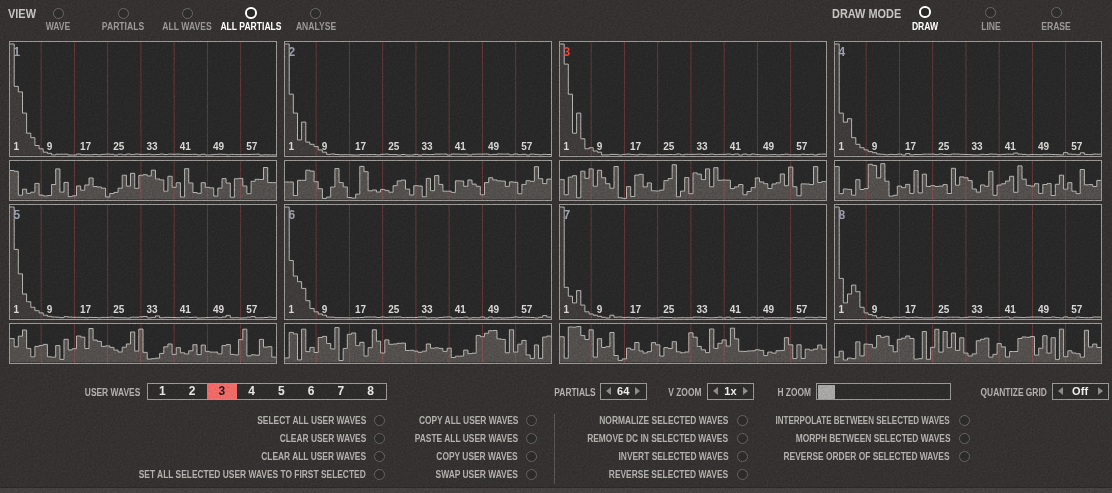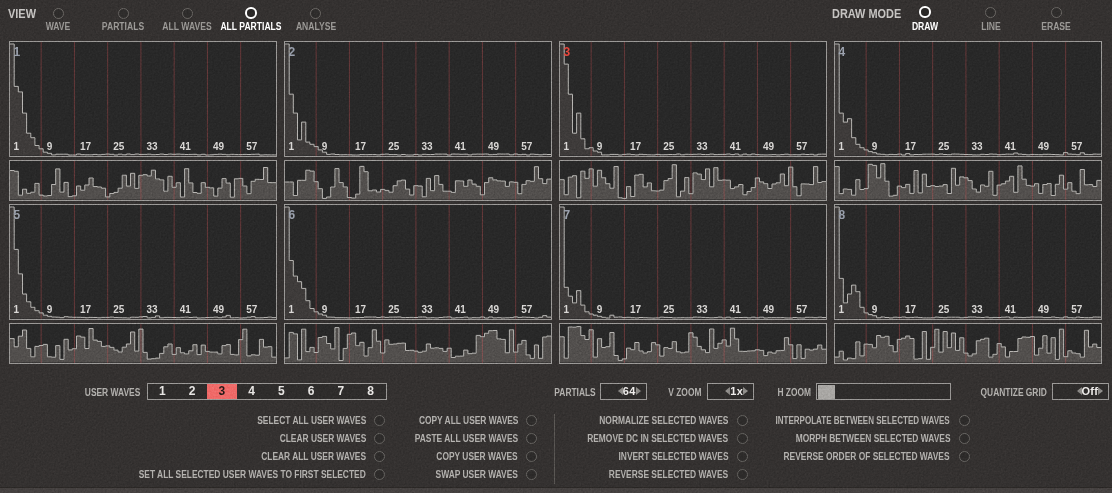--- a/index.html
+++ b/index.html
@@ -6,21 +6,21 @@
 .g{position:absolute}
 .ax{font:bold 10px "Liberation Sans",sans-serif;fill:#dad8d6}
 .idx{font:bold 12px "Liberation Sans",sans-serif}
 .rad{position:absolute;width:11px;height:11px;border:1.3px solid #6a6764;border-radius:50%;background:rgba(0,0,0,0.10)}
 .rad.sel{width:11.5px;height:11.5px;border:2.2px solid #ffffff;background:rgba(0,0,0,0.2)}
 .rlab{position:absolute;transform:translateX(-50%) scaleX(0.78);white-space:nowrap;font-weight:bold;font-size:11px;color:#9b9996}
 .rlab.sel{color:#fff}
 .big{position:absolute;font-weight:bold;font-size:13.5px;color:#c6c4c2;transform:scaleX(0.81);transform-origin:0 50%;white-space:nowrap}
 .clab,.blab{position:absolute;font-weight:bold;font-size:10.5px;color:#b3b1ae;white-space:nowrap;transform:scaleX(0.80);transform-origin:100% 50%;line-height:12px}
 .bcirc{position:absolute;width:11px;height:11px;border:1.4px solid #656360;border-radius:50%;background:rgba(0,0,0,0.12)}
-.spin{position:absolute;height:17.5px;border:1px solid #9a9896;background:rgba(0,0,0,0.10);display:flex;align-items:center;justify-content:flex-end;padding:0 5px}
+.spin{position:absolute;height:17.5px;border:1px solid #9a9896;background:rgba(0,0,0,0.10);display:flex;align-items:center;justify-content:space-between;padding:0 5px}
 .spin .val{font-weight:bold;font-size:11px;color:#f0eeec;letter-spacing:0.2px}
 .arr{width:0;height:0;border-top:4px solid transparent;border-bottom:4px solid transparent}
 .arr.l{border-right:5.5px solid #8e8c89}
 .arr.r{border-left:5.5px solid #8e8c89}
 .noise{position:absolute;left:0;top:0;width:1112px;height:493px;pointer-events:none;opacity:0.26;mix-blend-mode:overlay}
 </style></head><body>
 <div class="big" style="left:8px;top:6px">VIEW</div>
 <div class="rad" style="left:52.5px;top:7.5px"></div>
 <div class="rlab" style="left:58px;top:19.5px">WAVE</div>
 <div class="rad" style="left:117.5px;top:7.5px"></div>

